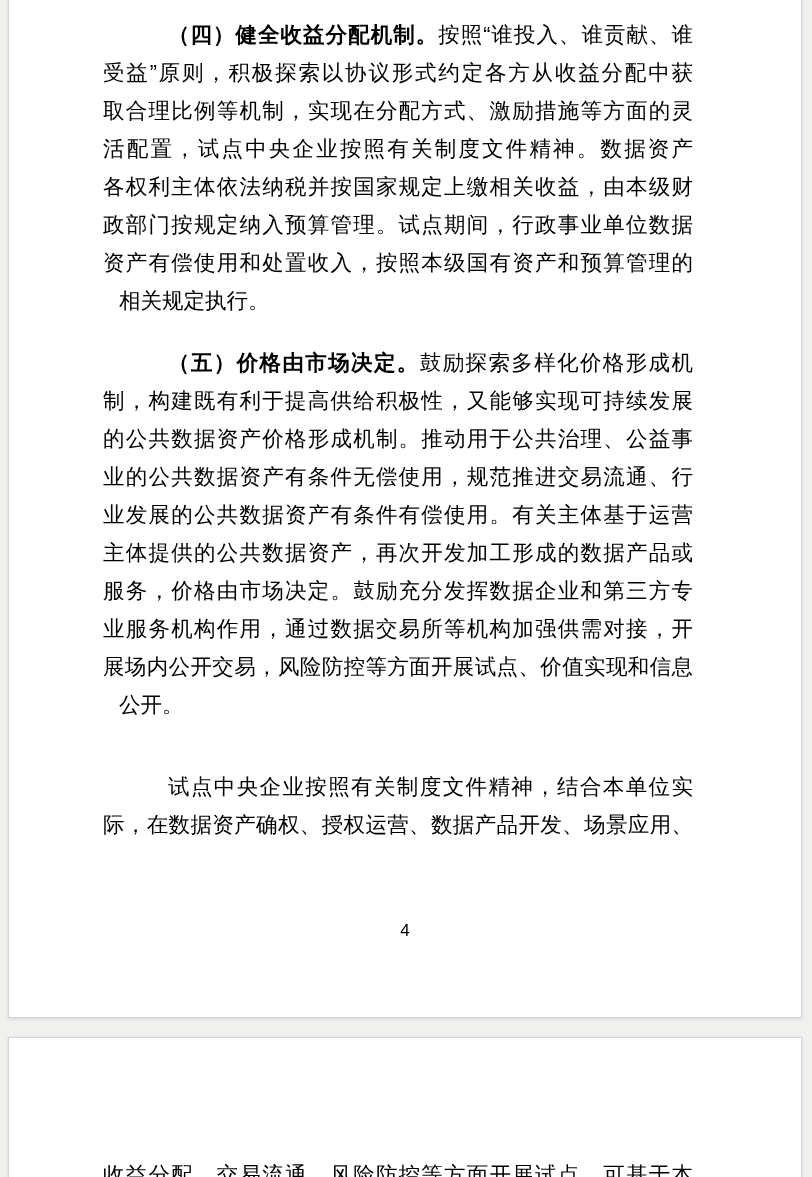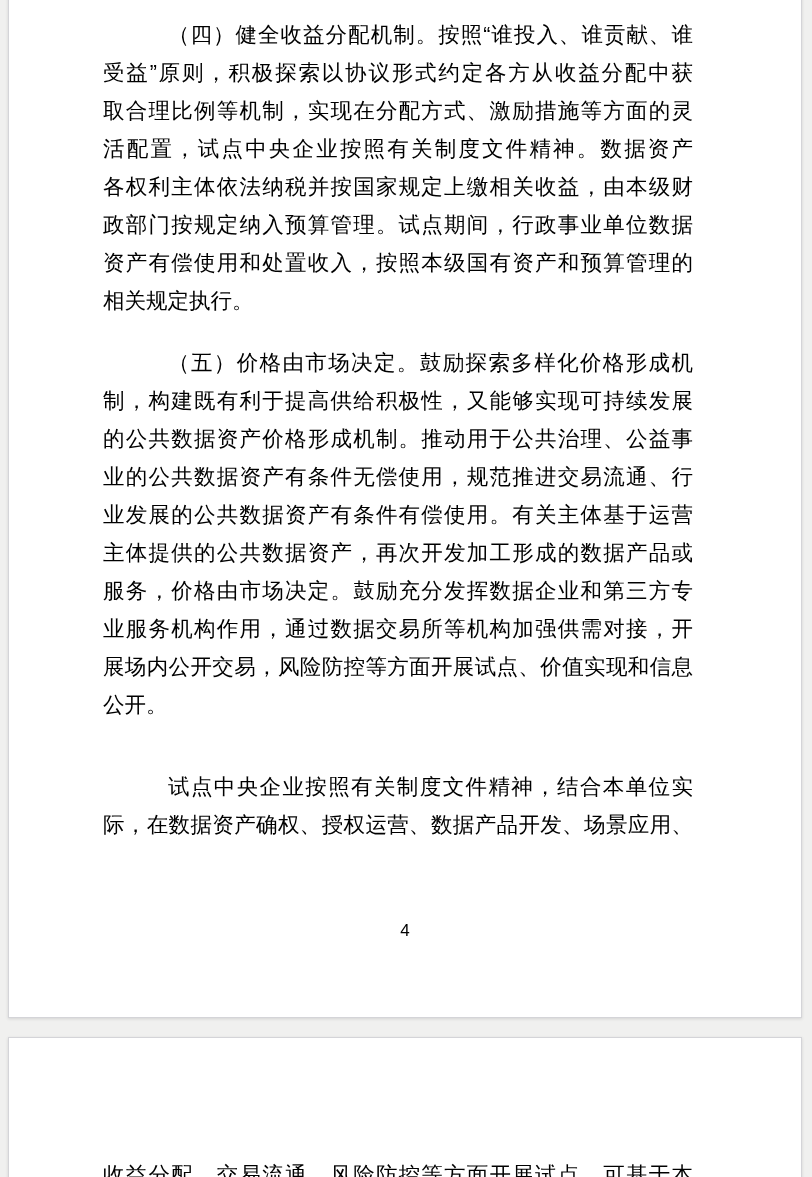--- a/index.html
+++ b/index.html
@@ -49,22 +49,23 @@
     height: 38px;
     text-align: justify;
     text-align-last: justify;
     text-justify: inter-ideograph;
     white-space: nowrap;
   }
   .line--indent { padding-left: 65px; }
   .line--end {
     text-align: center;
     text-align-last: left;
+    margin-left: 16px;
   }
-  .seg-bold { font-weight: normal; }
+  .seg-bold { font-weight: bold; }
 
   .page-number {
     position: absolute;
     left: 8px;
     width: 794px;
     top: 921px;
     text-align: center;
     color: #000000;
     font-size: 17px;
     line-height: 20px;

